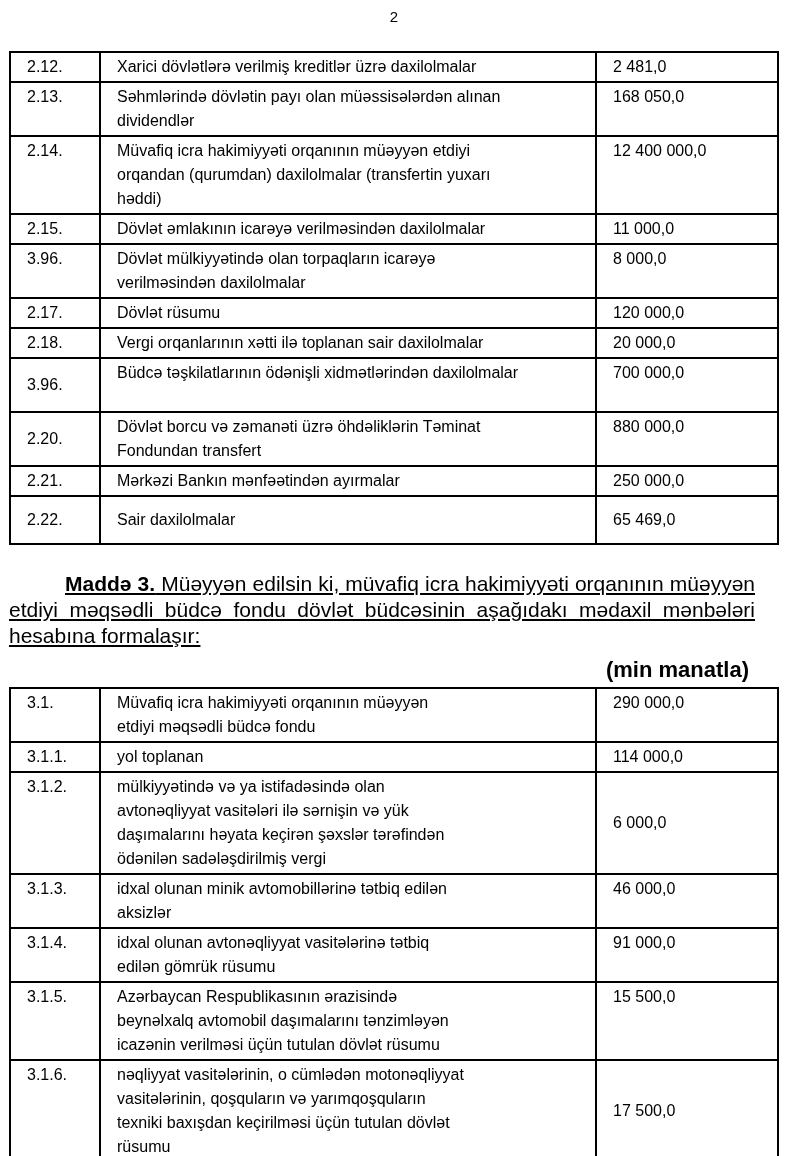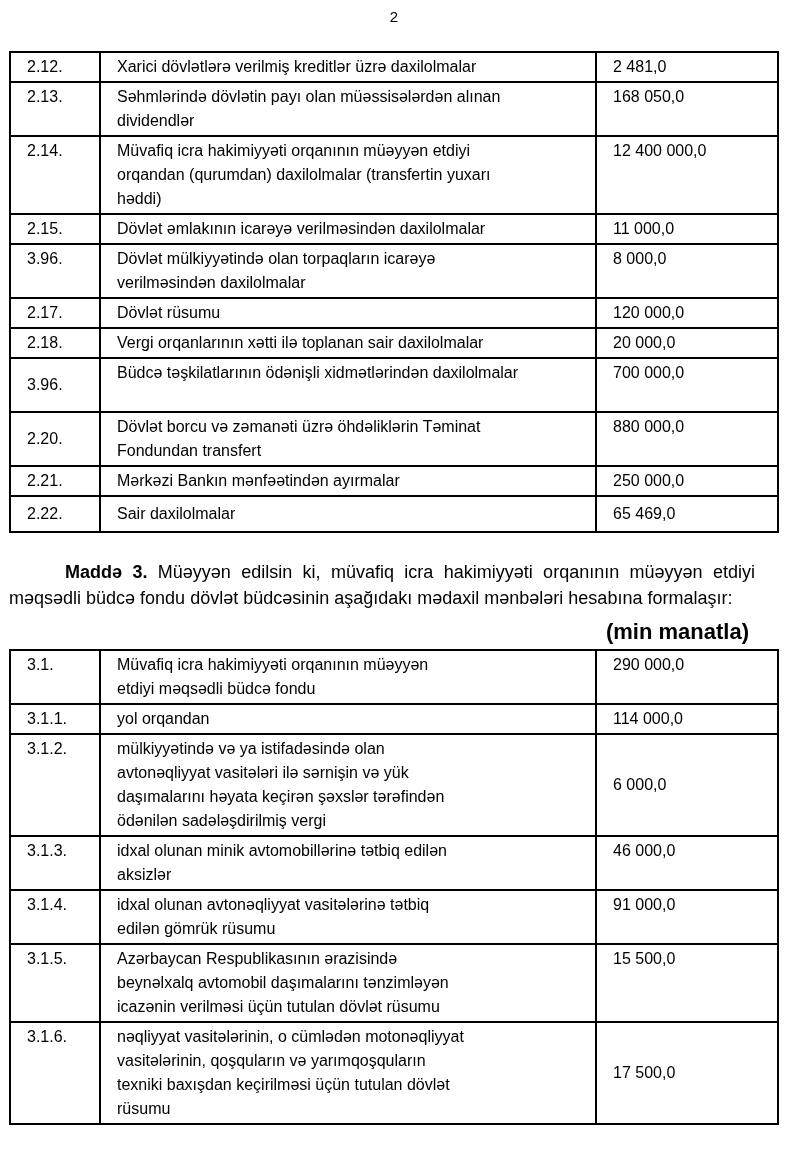--- a/index.html
+++ b/index.html
@@ -19,30 +19,31 @@
     overflow: hidden;
   }
   td.num  { width: 56px; }
   td.desc { white-space: pre-line; margin-left: 20px; }
   td.val  { width: 148px; text-align: left; vertical-align: bottom; }
 
   
   #table1 tr:nth-child(8) { height: 54px; }
   #table1 tr:nth-child(8) td.num,
   #table1 tr:nth-child(9) td.num { vertical-align: middle; }
-  #table1 tr:nth-child(11) { height: 36px; }
+  #table1 tr:nth-child(11) { height: 48px; }
   #table1 tr:nth-child(11) td { vertical-align: middle; }
   #table2 tr:nth-child(4) td.val { vertical-align: top; }
   #table2 tr:nth-child(3) td.val,
   #table2 tr:nth-child(7) td.val { vertical-align: middle; }
 
   .para {
-    font-size: 18px; line-height: 26px;
+    font-size: 21px; line-height: 26px;
     text-align: justify; text-indent: 56px;
     margin: 26px 24px 0 0;
+    text-decoration: underline;
   }
   .unit {
     font-weight: bold; font-size: 22px;
     text-align: right; margin: 8px 30px 4px 0;
   }
 </style>
 </head>
 <body>
 
 <div class="page">
@@ -121,21 +122,21 @@
   <table class="budget-table" id="table2">
     <tbody>
         <tr>
           <td class="num">3.1.</td>
           <td class="desc">Müvafiq icra hakimiyyəti orqanının müəyyən
 etdiyi məqsədli büdcə fondu</td>
           <td class="val">290 000,0</td>
         </tr>
         <tr>
           <td class="num">3.1.1.</td>
-          <td class="desc">yol orqandan</td>
+          <td class="desc">yol toplanan</td>
           <td class="val">114 000,0</td>
         </tr>
         <tr>
           <td class="num">3.1.2.</td>
           <td class="desc">mülkiyyətində və ya istifadəsində olan
 avtonəqliyyat vasitələri ilə sərnişin və yük
 daşımalarını həyata keçirən şəxslər tərəfindən
 ödənilən sadələşdirilmiş vergi</td>
           <td class="val">6 000,0</td>
         </tr>

